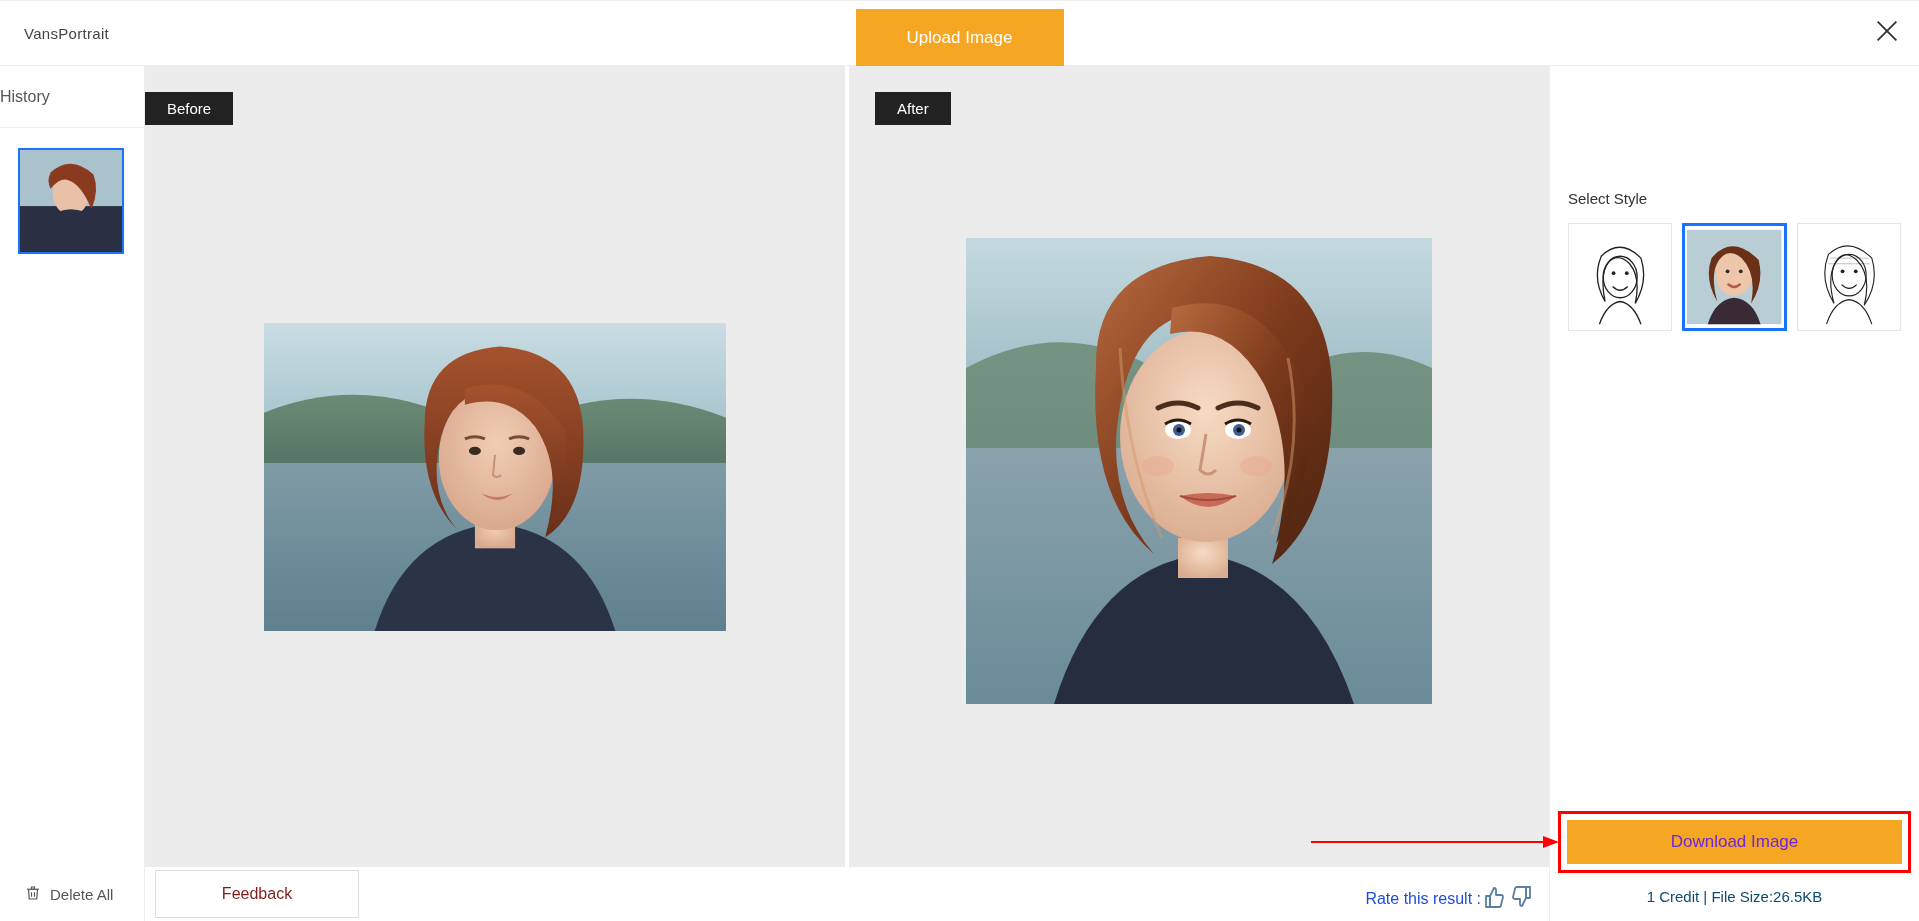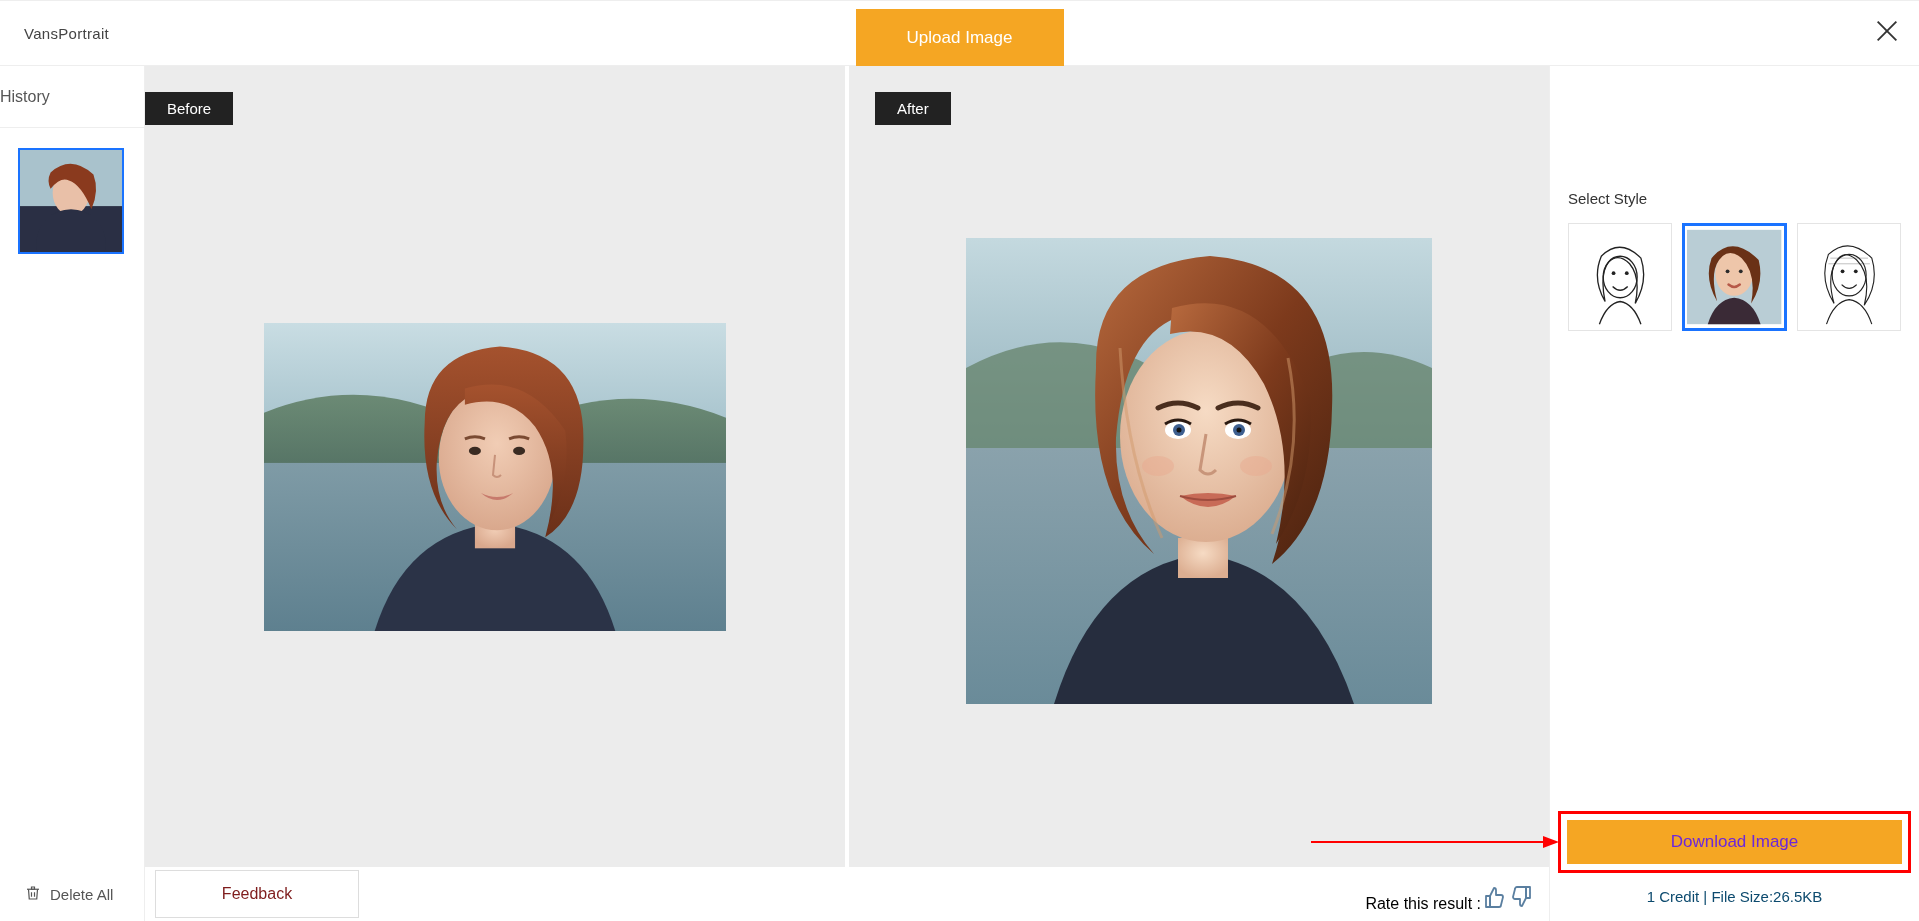--- a/index.html
+++ b/index.html
@@ -154,23 +154,23 @@
     font-size: 16px;
     color: #7f1d1d;
     cursor: pointer;
     margin-left: 6px;
   }
   .rate-wrap {
     position: absolute;
     right: 16px;
     bottom: 8px;
     display: flex;
-    align-items: flex-end;
+    align-items: center;
     gap: 2px;
-    color: #000000;
+    color: #1d4ed8;
     font-size: 16px;
   }
   .rate-wrap svg { width: 24px; height: 24px; cursor: pointer; }
 
   
   .right-col {
     width: 370px;
     border-left: 1px solid #eee;
     padding: 124px 18px 0 18px;
     position: relative;

